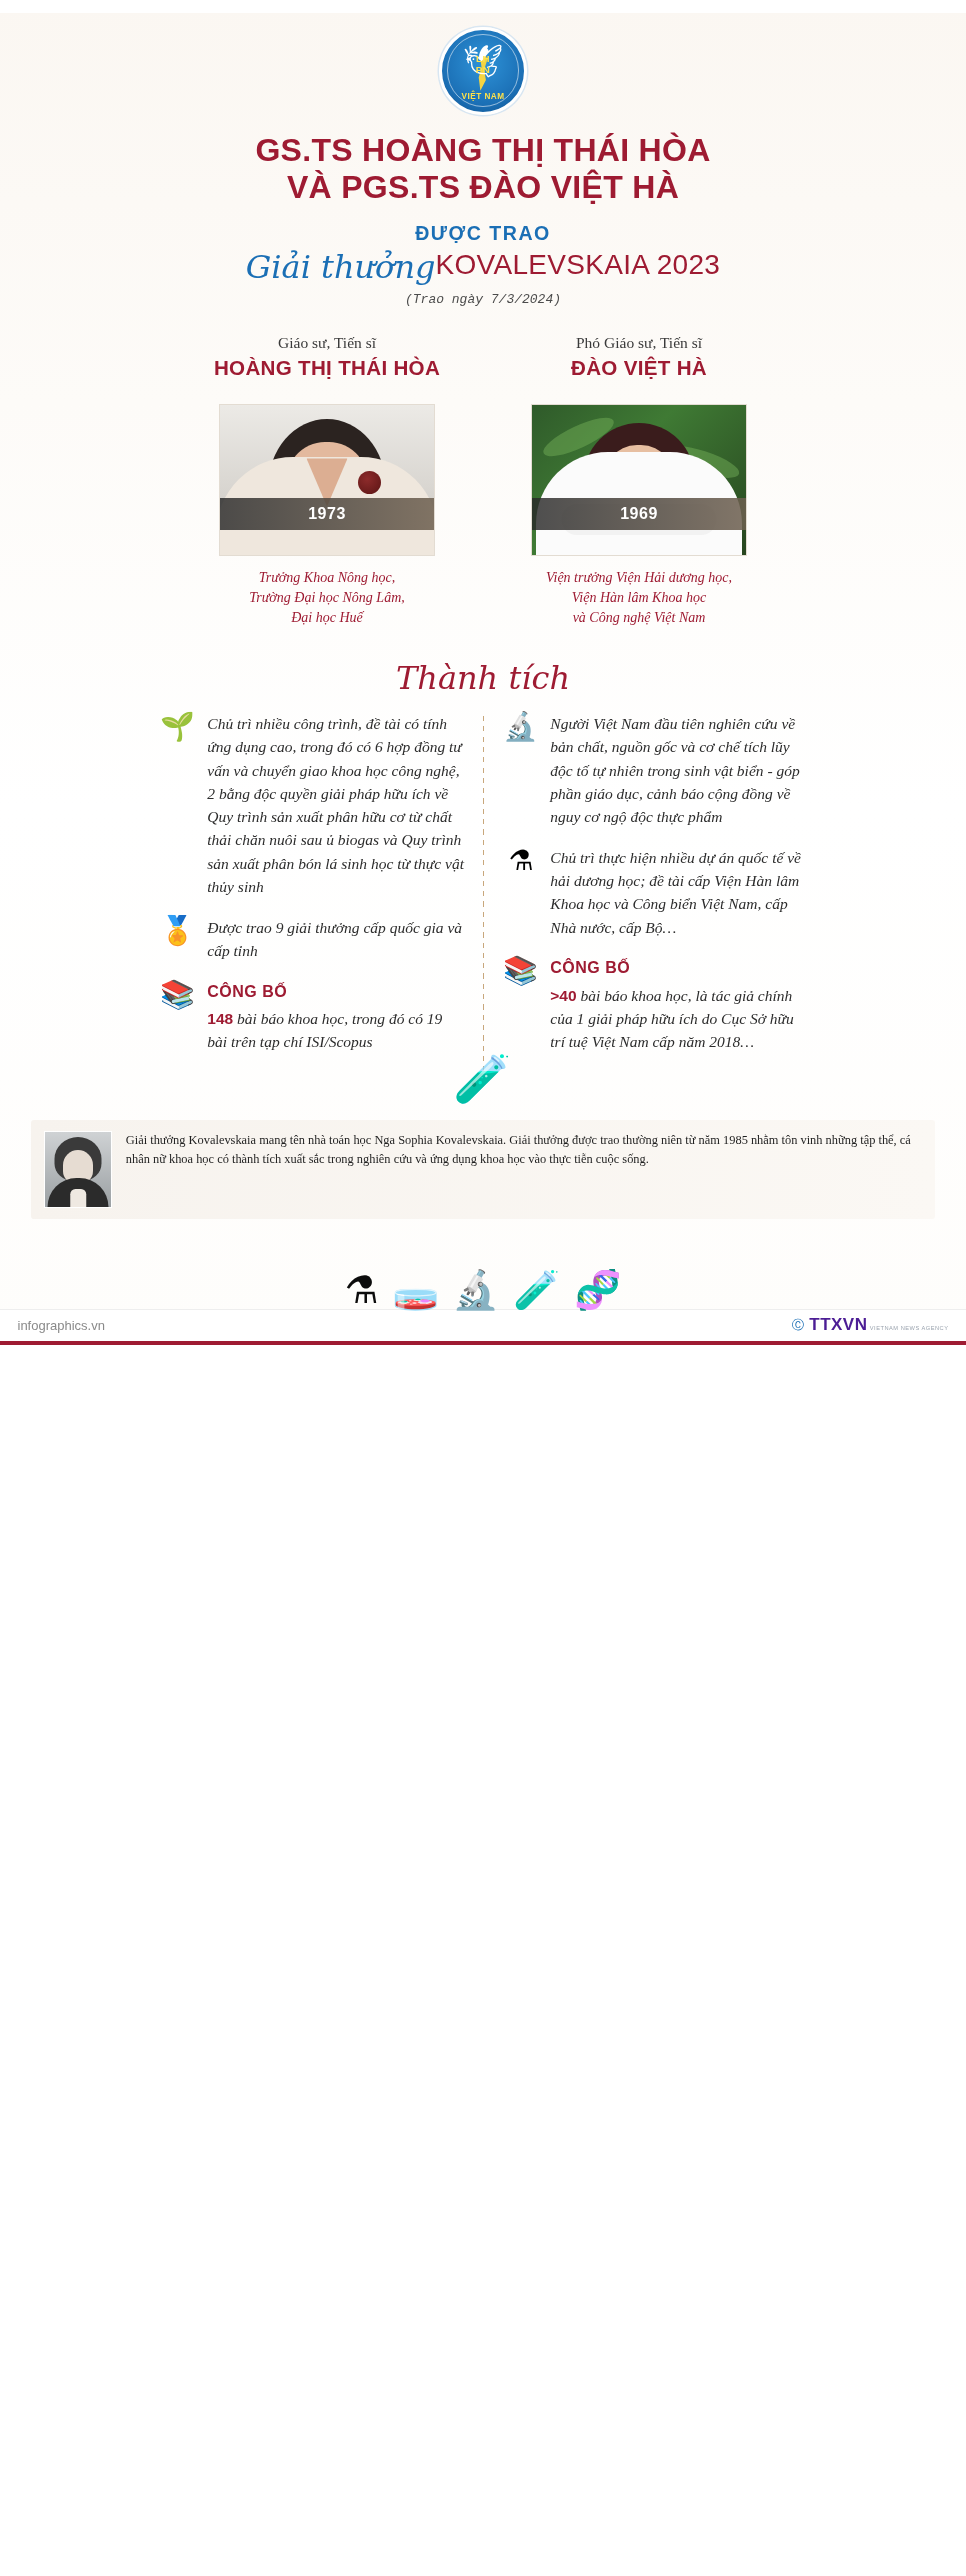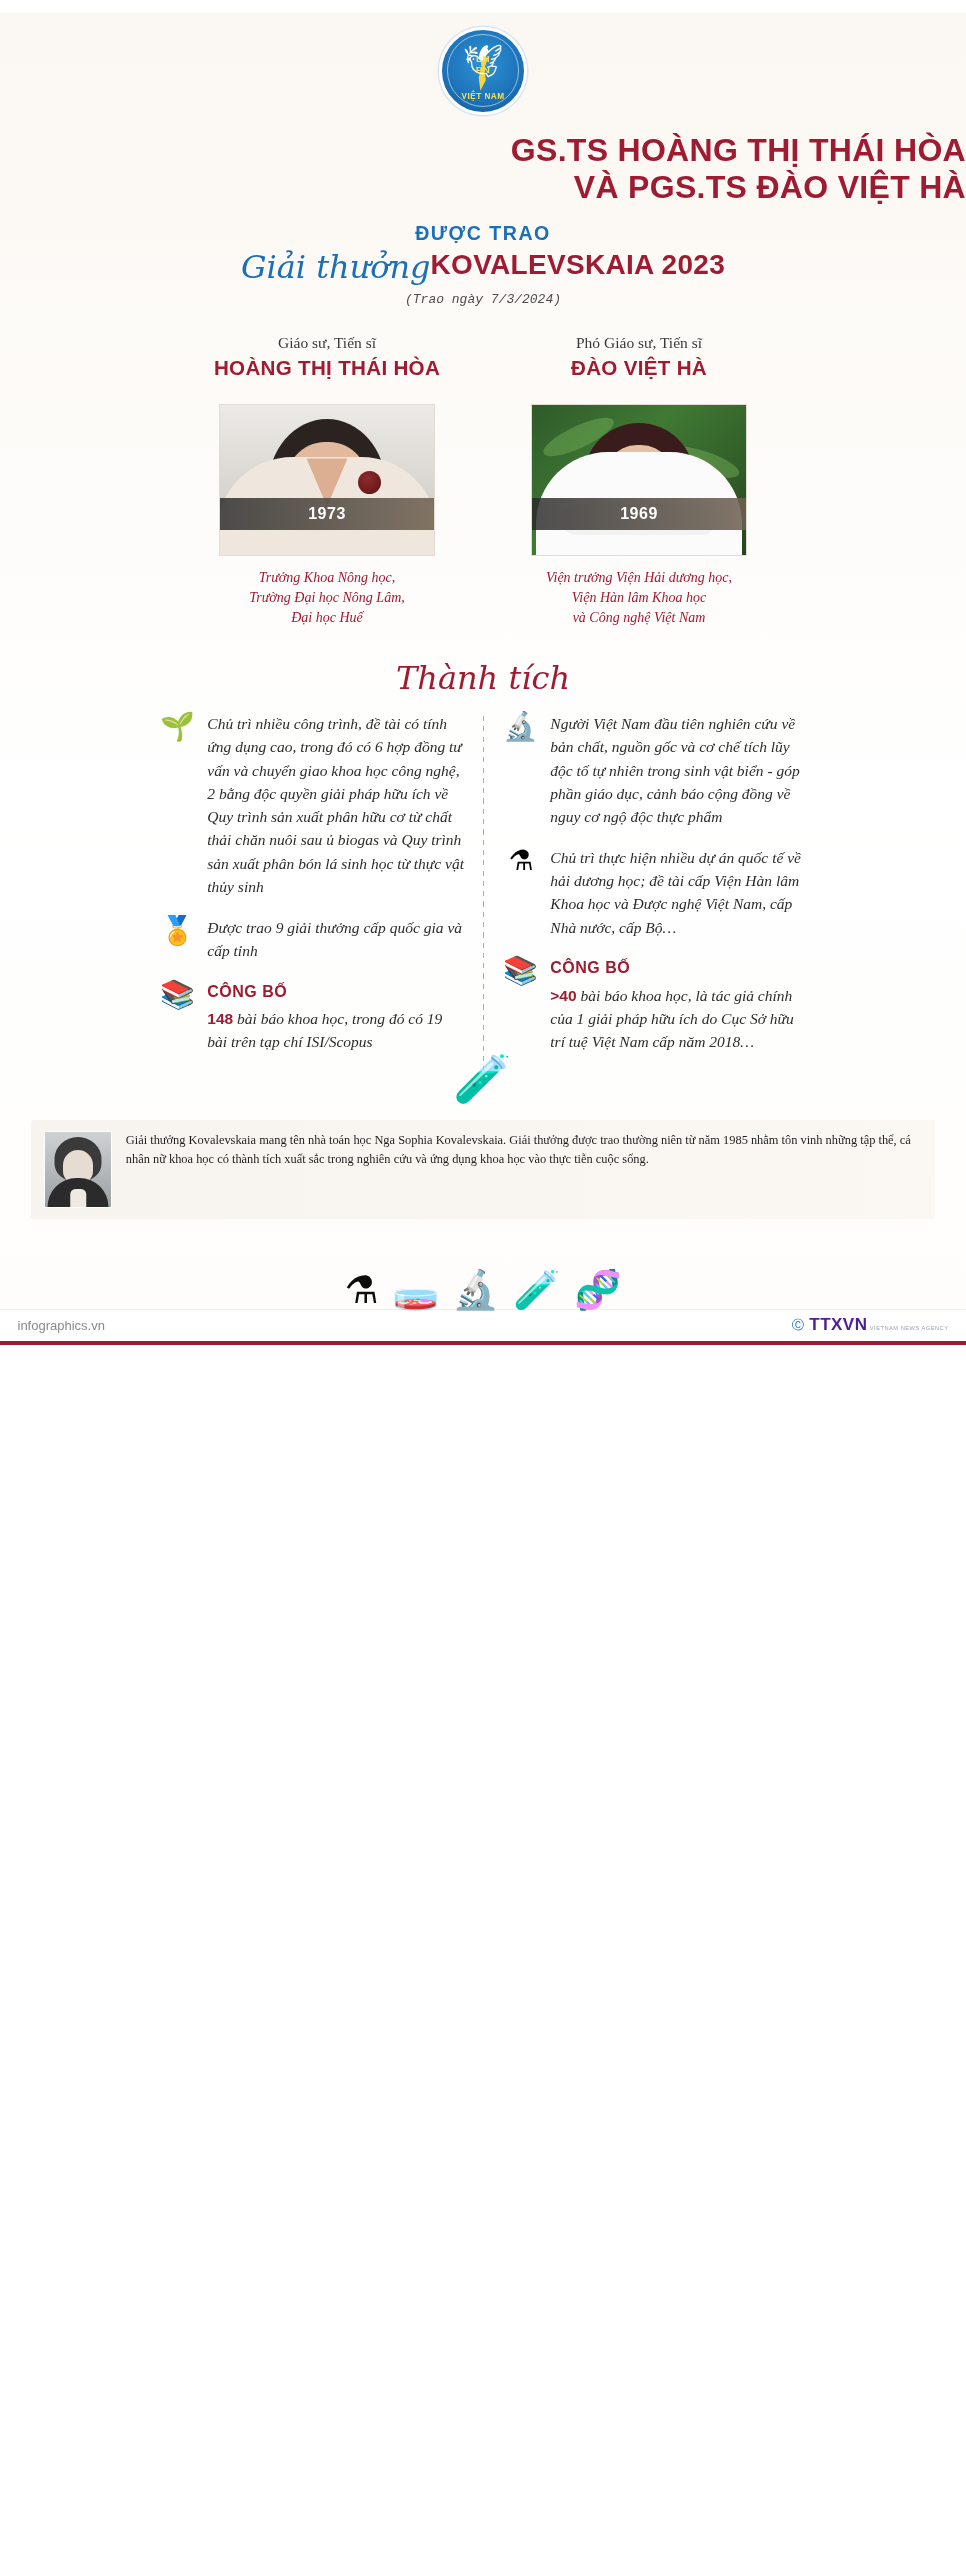--- a/index.html
+++ b/index.html
@@ -49,39 +49,39 @@
   .logo .map {
     position:absolute; left:50%; top:52%; transform:translate(-50%,-50%) rotate(8deg);
     width: 13.4px; height: 38px;
     background: #ffd83a;
     clip-path: polygon(42% 0%, 70% 16%, 56% 44%, 80% 70%, 50% 100%, 24% 66%, 34% 38%, 18% 18%);
     opacity:.95;
   }
 
   
   h1.main-title {
-    text-align:right; color:#9e1b32; font-size: 32px; line-height:1.16;
+    text-align:center; color:#9e1b32; font-size: 32px; line-height:1.16;
     font-weight: bold; letter-spacing: 0.3px; margin-top: 17.5px;
     text-transform: uppercase;
   }
   .duoc-trao {
     text-align:center; color:#1b6fb5; font-weight:bold; font-size: 19.6px;
     letter-spacing: 1.5px; margin-top: 15.5px; text-transform: uppercase;
   }
   .award-line {
     display:flex; align-items:center; justify-content:center; gap: 0;
     margin-top: 4.1px;
   }
   .award-script {
     font-family: "DejaVu Serif", serif; font-style: italic;
     color:#1b6fb5; font-size: 32px; line-height:1;
     position:relative; top: 2.1px;
   }
   .award-bold {
-    color:#9e1b32; font-weight:bold; font-size: 28px; letter-spacing:0.3px;
+    color:#9e1b32; font-weight:normal; font-size: 28px; letter-spacing:0.3px;
   }
   .trao-ngay {
     text-align:center; color:#4c4c4c; font-size: 13px; font-style: italic;
     margin-top: 11.3px; font-family: Liberation Mono, monospace;
   }
 
   
   .people {
     display:flex; justify-content:center; gap: 34px; margin-top: 27px;
     padding: 0 44px;
@@ -368,21 +368,21 @@
 
     <div class="ach-col">
 
       <div class="ach-item">
         <div class="ach-icon">🔬</div>
         <div class="ach-text">Người Việt Nam đầu tiên nghiên cứu về bản chất, nguồn gốc và cơ chế tích lũy độc tố tự nhiên trong sinh vật biển - góp phần giáo dục, cảnh báo cộng đồng về nguy cơ ngộ độc thực phẩm</div>
       </div>
 
       <div class="ach-item">
         <div class="ach-icon">⚗</div>
-        <div class="ach-text">Chủ trì thực hiện nhiều dự án quốc tế về hải dương học; đề tài cấp Viện Hàn lâm Khoa học và Được nghệ Việt Nam, cấp Nhà nước, cấp Bộ…</div>
+        <div class="ach-text">Chủ trì thực hiện nhiều dự án quốc tế về hải dương học; đề tài cấp Viện Hàn lâm Khoa học và Công biển Việt Nam, cấp Nhà nước, cấp Bộ…</div>
       </div>
 
       <div class="ach-item">
         <div class="ach-icon">📚</div>
         <div class="ach-text">
           <div class="cong-bo-head">CÔNG BỐ</div>
           <b>&gt;40</b><span> bài báo khoa học, là tác giả chính của 1 giải pháp hữu ích do Cục Sở hữu trí tuệ Việt Nam cấp năm 2018…</span>
         </div>
       </div>
     </div>

